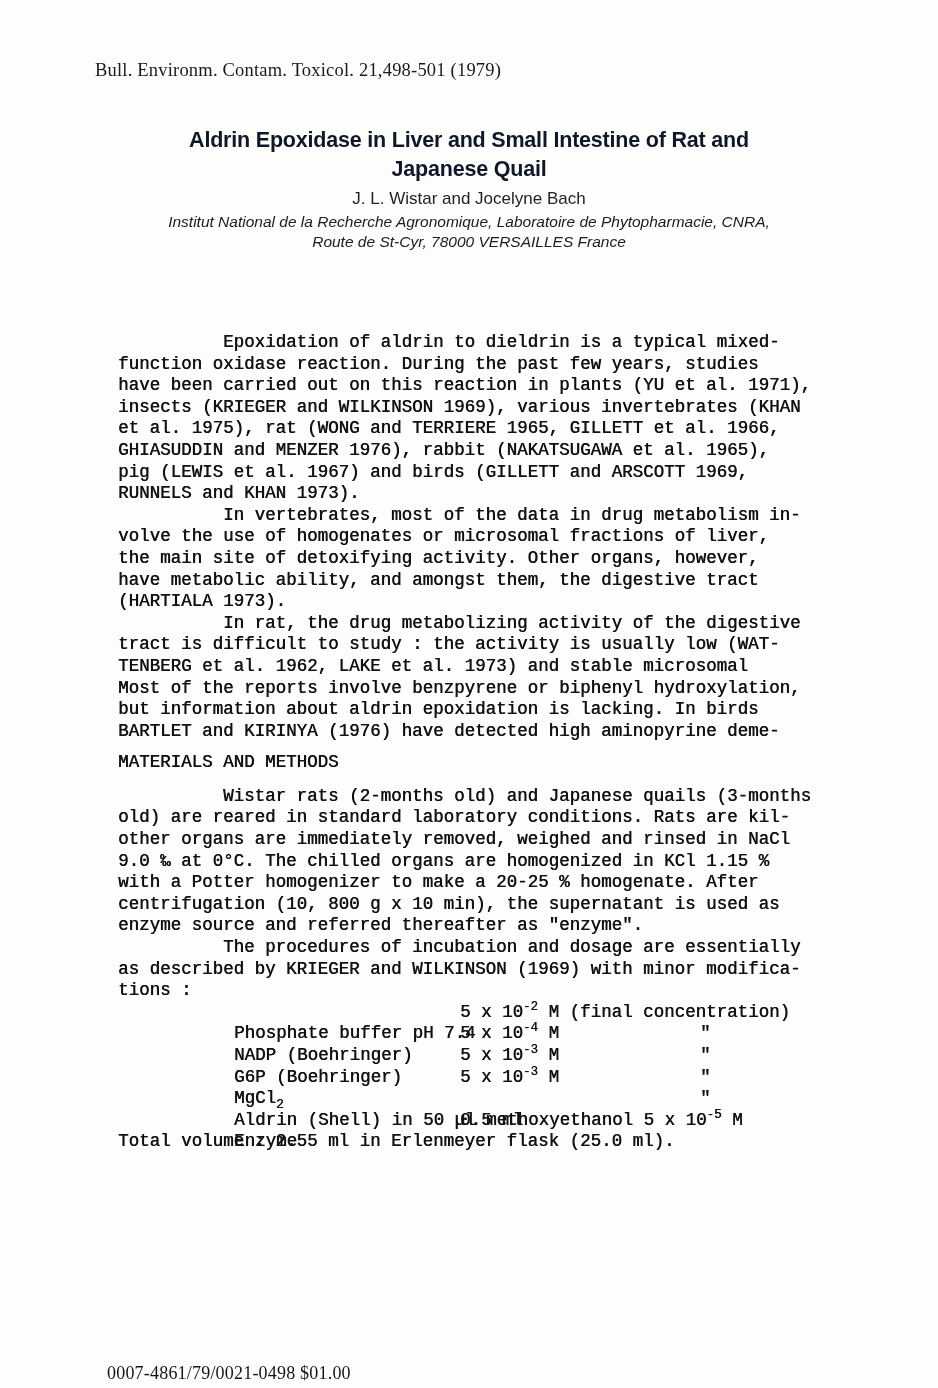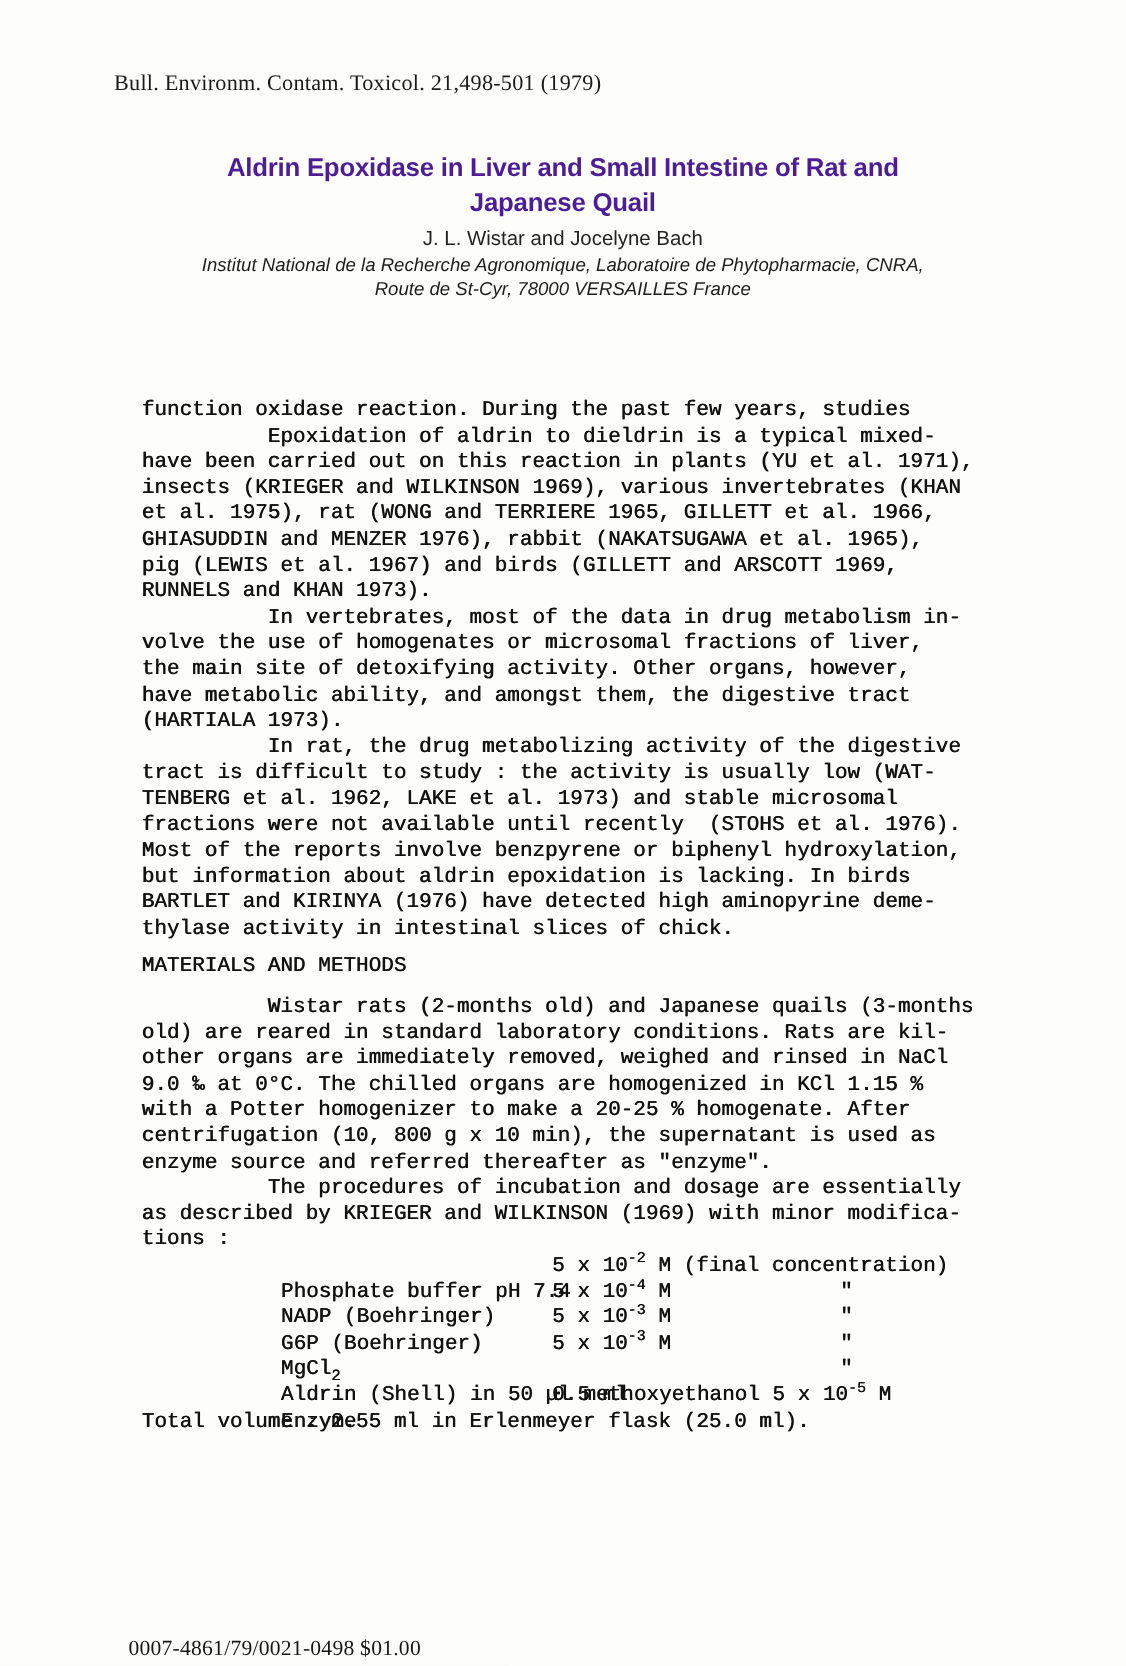--- a/index.html
+++ b/index.html
@@ -22,21 +22,21 @@
     letter-spacing: 0.2px;
   }
   .title-block {
     position: absolute; left: 0; top: 126px; width: 938px;
     text-align: center;
   }
   .article-title {
     font-family: "Liberation Sans", sans-serif;
     font-weight: bold;
     font-size: 21.5px; line-height: 29px;
-    letter-spacing: -0.2px; color: #4c1d95;
+    letter-spacing: -0.2px; color: #0f172a;
   }
   .authors-line {
     margin-top: 4px;
     font-size: 17px; line-height: 22px; color: #232323;
   }
   .affiliation {
     margin-top: 2px;
     font-size: 15.5px; line-height: 19.5px;
     font-style: italic; font-weight: normal;
     color: #1c1c1c;
@@ -84,47 +84,45 @@
     <div class="authors-line">J. L. Wistar and Jocelyne Bach</div>
     <div class="affiliation">
       <div>Institut National de la Recherche Agronomique, Laboratoire de Phytopharmacie, CNRA,</div>
       <div>Route de St-Cyr, 78000 VERSAILLES France</div>
     </div>
   </div>
 
   <div class="typeset">
 
     <div>
+      <div class="tline">          Epoxidation of aldrin to dieldrin is a typical mixed-</div>
       <div class="tline">function oxidase reaction. During the past few years, studies</div>
-      <div class="tline">          Epoxidation of aldrin to dieldrin is a typical mixed-</div>
       <div class="tline">have been carried out on this reaction in plants (YU et al. 1971),</div>
       <div class="tline">insects (KRIEGER and WILKINSON 1969), various invertebrates (KHAN</div>
       <div class="tline">et al. 1975), rat (WONG and TERRIERE 1965, GILLETT et al. 1966,</div>
       <div class="tline">GHIASUDDIN and MENZER 1976), rabbit (NAKATSUGAWA et al. 1965),</div>
       <div class="tline">pig (LEWIS et al. 1967) and birds (GILLETT and ARSCOTT 1969,</div>
       <div class="tline">RUNNELS and KHAN 1973).</div>
     </div>
 
     <div>
       <div class="tline">          In vertebrates, most of the data in drug metabolism in-</div>
       <div class="tline">volve the use of homogenates or microsomal fractions of liver,</div>
       <div class="tline">the main site of detoxifying activity. Other organs, however,</div>
       <div class="tline">have metabolic ability, and amongst them, the digestive tract</div>
       <div class="tline">(HARTIALA 1973).</div>
     </div>
 
     <div>
       <div class="tline">          In rat, the drug metabolizing activity of the digestive</div>
       <div class="tline">tract is difficult to study : the activity is usually low (WAT-</div>
       <div class="tline">TENBERG et al. 1962, LAKE et al. 1973) and stable microsomal</div>
-      <div class="tline">fractions were not available until recently  (STOHS et al. 1976).</div>
       <div class="tline">Most of the reports involve benzpyrene or biphenyl hydroxylation,</div>
       <div class="tline">but information about aldrin epoxidation is lacking. In birds</div>
       <div class="tline">BARTLET and KIRINYA (1976) have detected high aminopyrine deme-</div>
-      <div class="tline">thylase activity in intestinal slices of chick.</div>
     </div>
 
     <div class="section-heading">MATERIALS AND METHODS</div>
 
     <div>
       <div class="tline">          Wistar rats (2-months old) and Japanese quails (3-months</div>
       <div class="tline">old) are reared in standard laboratory conditions. Rats are kil-</div>
       <div class="tline">other organs are immediately removed, weighed and rinsed in NaCl</div>
       <div class="tline">9.0 ‰ at 0°C. The chilled organs are homogenized in KCl 1.15 %</div>
       <div class="tline">with a Potter homogenizer to make a 20-25 % homogenate. After</div>

